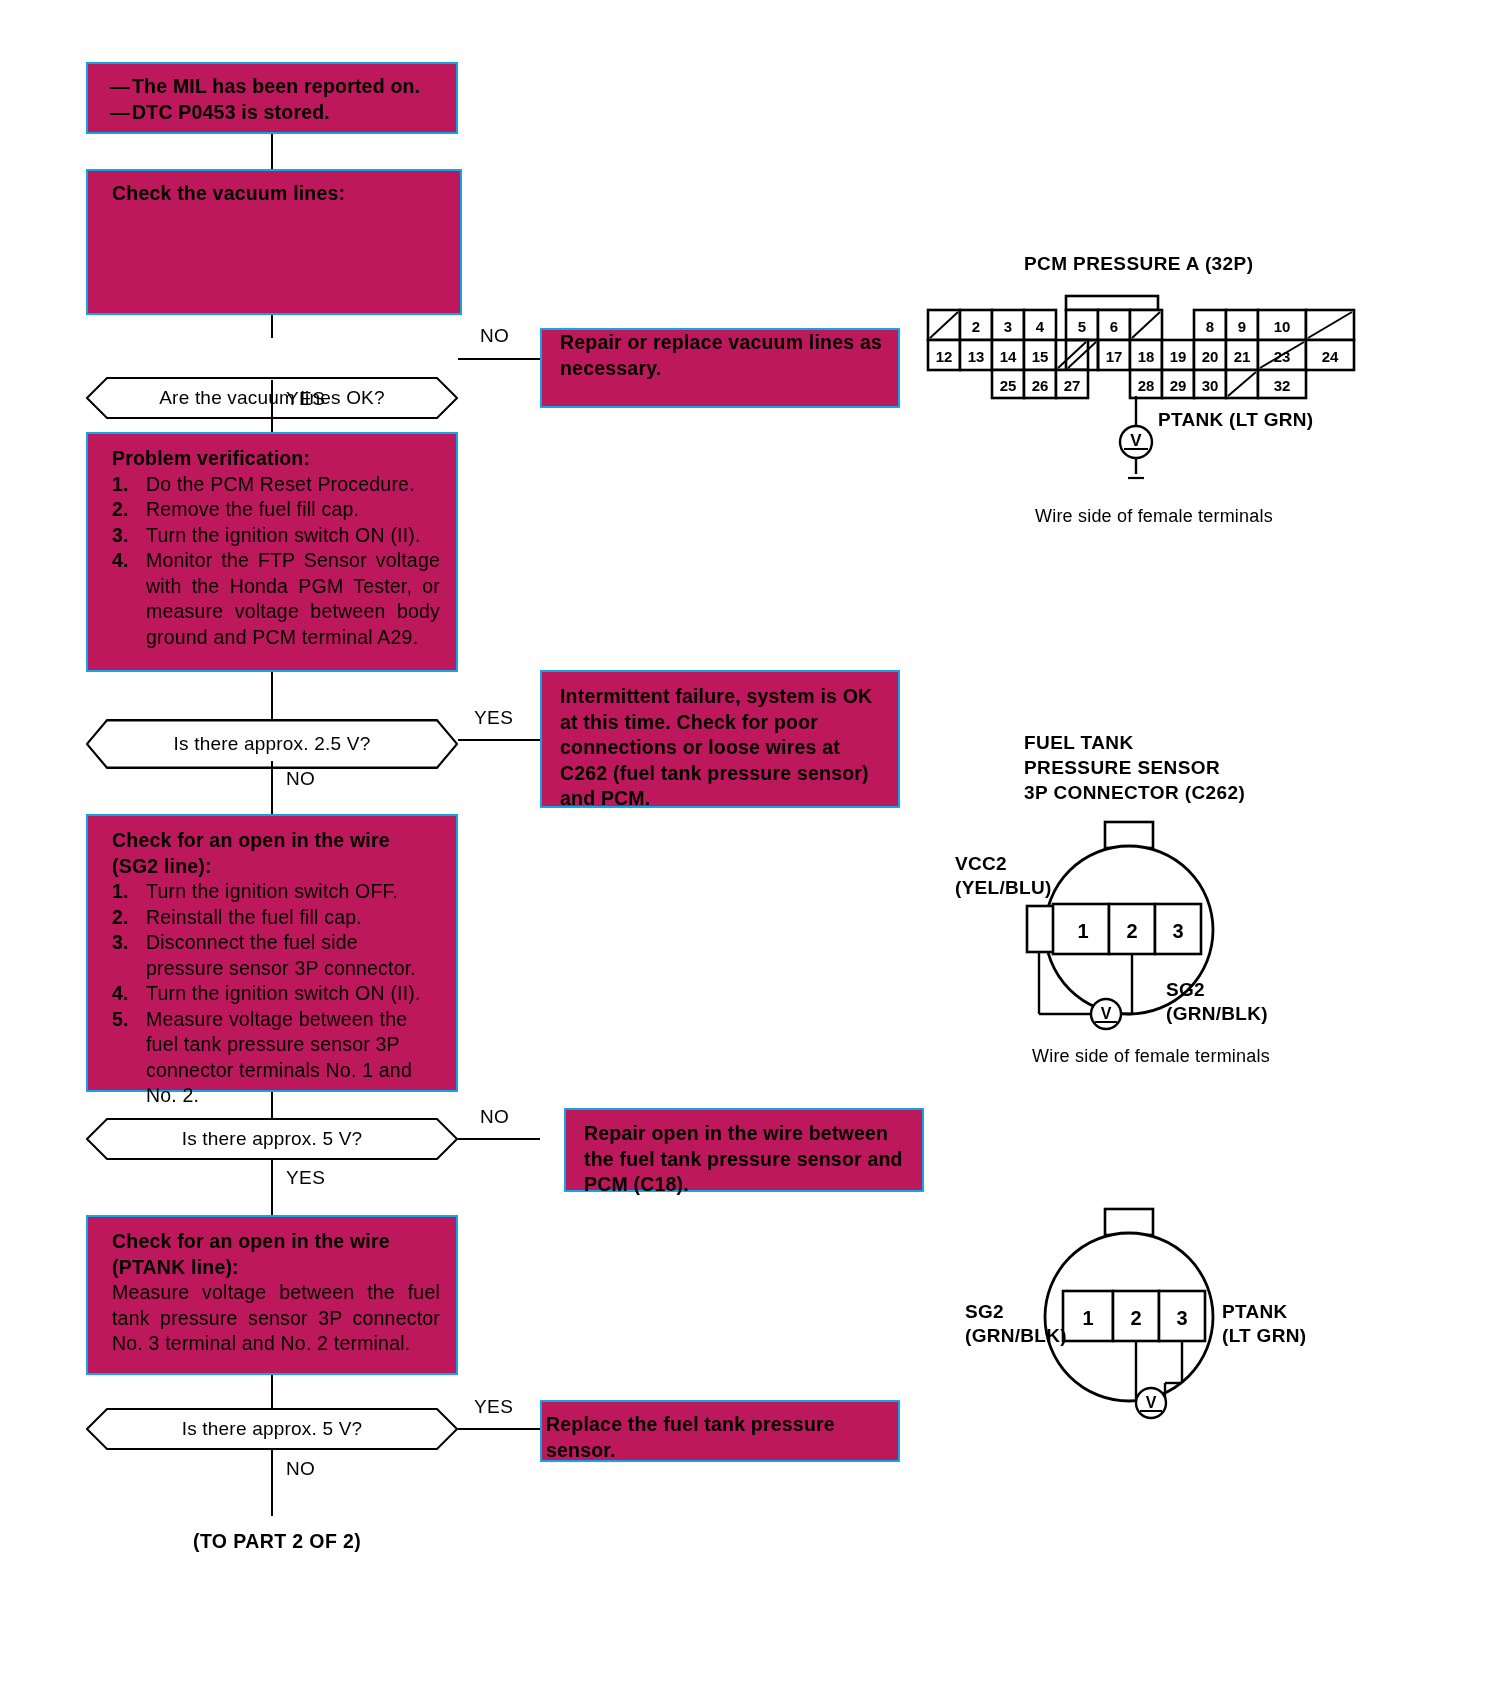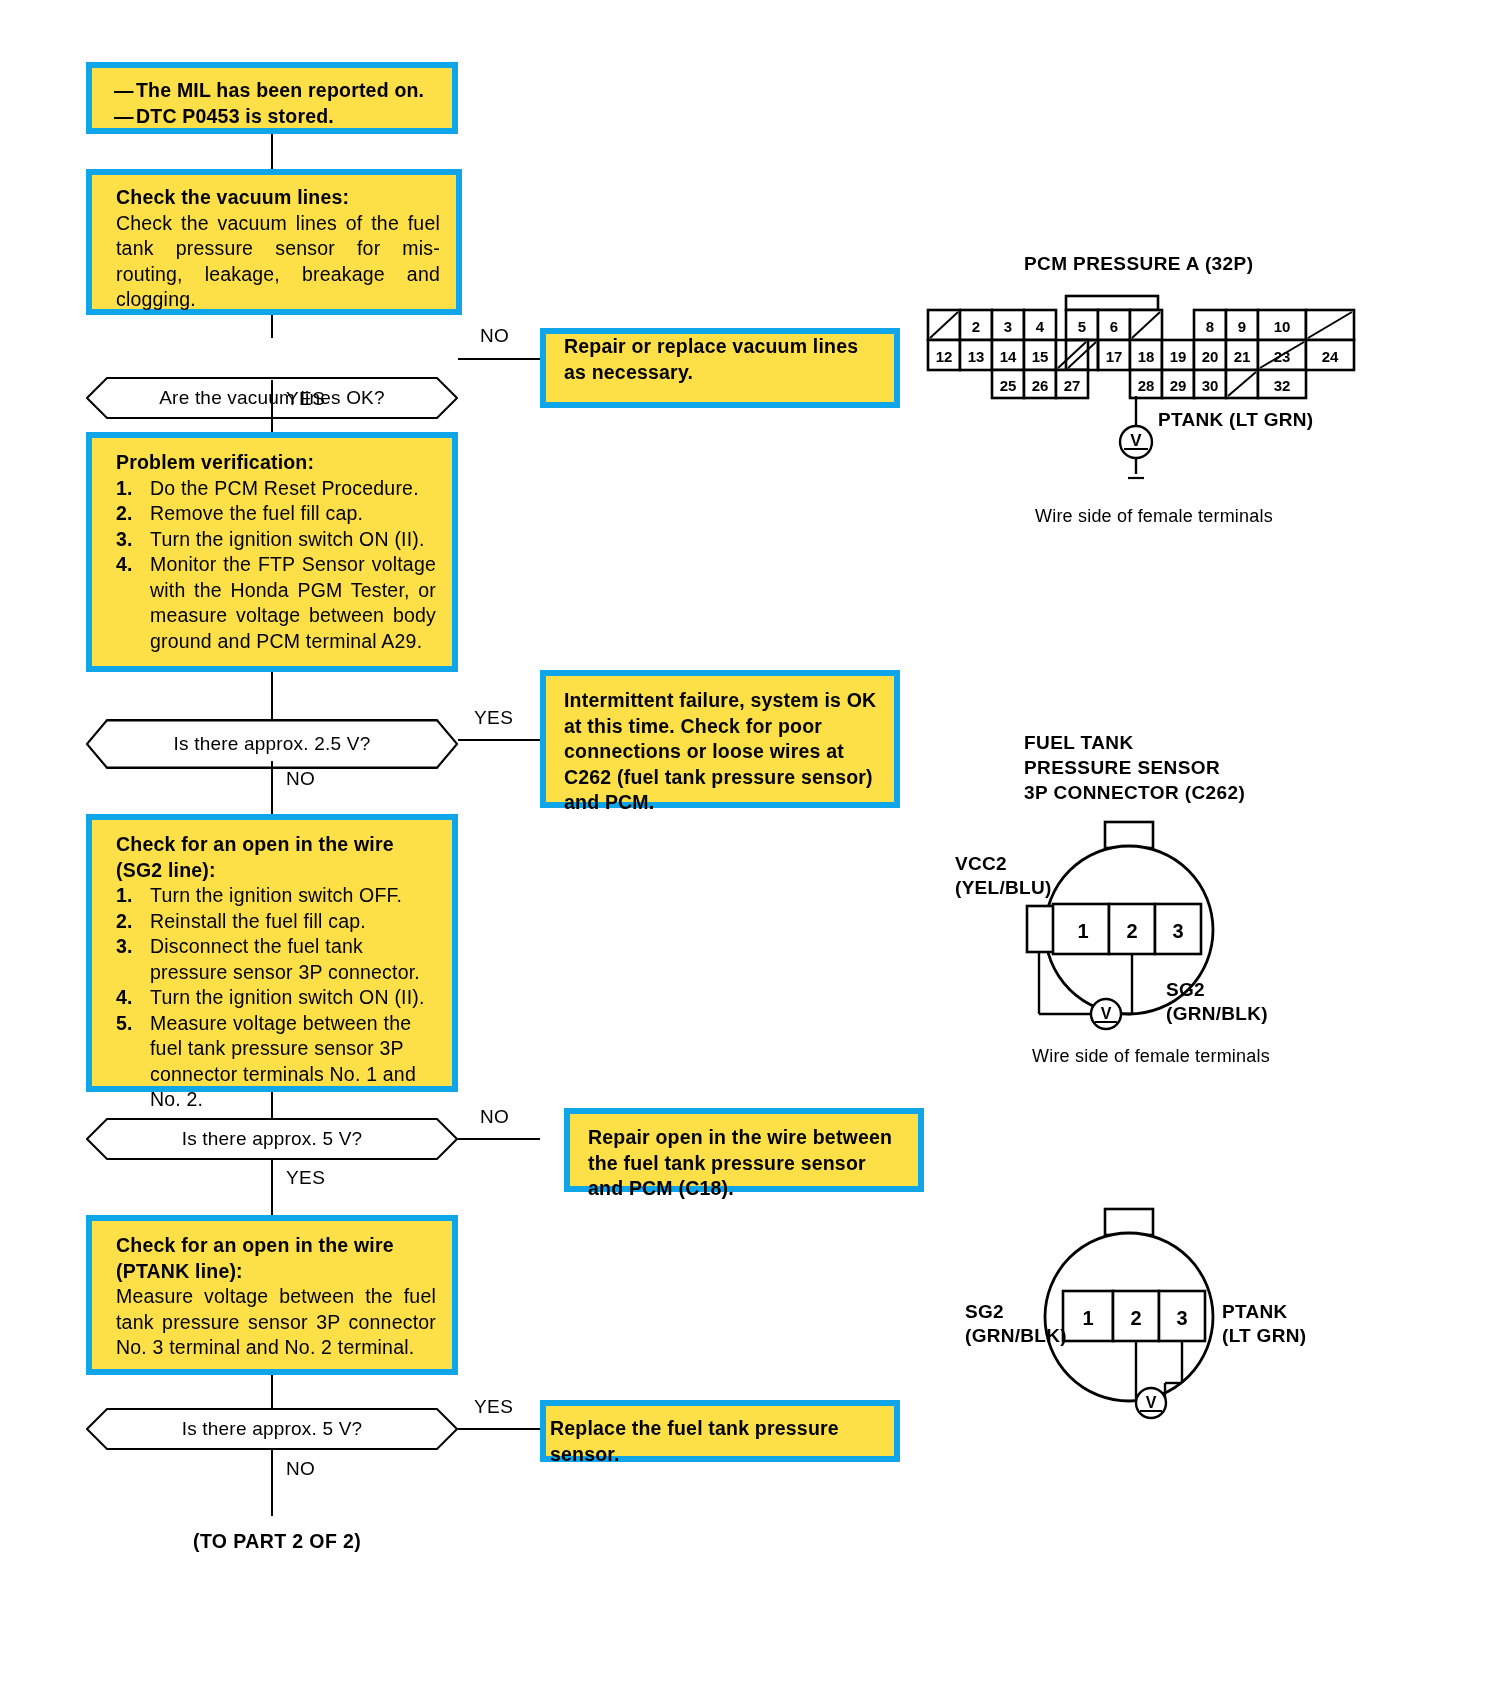--- a/index.html
+++ b/index.html
@@ -15,22 +15,22 @@
     position: relative;
     width: 1504px;
     height: 1692px;
     overflow: hidden;
     background: #ffffff;
   }
 
   
   .box {
     position: absolute;
-    border: 6px solid #0ea5e9;
-    background: #fde047;
+    border: 2px solid #0ea5e9;
+    background: #be185d;
     box-sizing: border-box;
     padding: 12px 14px 10px 26px;
     font-size: 19.5px;
     line-height: 25.5px;
     letter-spacing: 0.2px;
   }
   .box.bold { font-weight: bold; }
   .hdr { font-weight: bold; display:block; }
   .dashline { display:block; }
   .dash { display:inline-block; width:22px; }
@@ -129,21 +129,20 @@
 
   <div class="box bold" style="left:86px; top:62px; width:372px; height:72px; padding:10px 12px 8px 22px;">
     <span class="dashline"><span class="dash">—</span><span>The MIL has been reported on.</span></span>
     <span class="dashline"><span class="dash">—</span><span>DTC P0453 is stored.</span></span>
   </div>
 
   <div class="vline" style="left:271px; top:134px; height:35px;"></div>
 
   <div class="box" style="left:86px; top:169px; width:376px; height:146px; padding:10px 16px 8px 24px;">
     <span class="hdr">Check the vacuum lines:</span>
-    <span style="display:block; text-align:justify;">Check the vacuum lines of the fuel tank pressure sensor for mis-routing, leakage, breakage and clogging.</span>
   </div>
 
   <div class="vline" style="left:271px; top:315px; height:23px;"></div>
 
   <div class="decision" style="left:86px; top:338px; width:372px; height:42px;margin-top:39px;">
     <svg class="hex" viewBox="0 0 372 42" preserveAspectRatio="none" aria-hidden="true">
       <polygon points="21,1 351,1 371,21 351,41 21,41 1,21" fill="#ffffff" stroke="#000000" stroke-width="2"></polygon>
     </svg>
     <div class="dlabel">Are the vacuum lines OK?</div>
   </div>
@@ -185,21 +184,21 @@
   </div>
 
   <div class="vline" style="left:271px; top:761px; height:53px;"></div>
   <div class="branch-label" style="left:286px; top:768px;">NO</div>
 
   <div class="box" style="left:86px; top:814px; width:372px; height:278px; padding:12px 16px 8px 24px;">
     <span class="hdr">Check for an open in the wire (SG2 line):</span>
     <ol class="steps">
       <li><span class="num">1.</span><span>Turn the ignition switch OFF.</span></li>
       <li><span class="num">2.</span><span>Reinstall the fuel fill cap.</span></li>
-      <li><span class="num">3.</span><span>Disconnect the fuel tank pressure sensor 3P connector.</span></li>
+      <li><span class="num">3.</span><span>Disconnect the fuel side pressure sensor 3P connector.</span></li>
       <li><span class="num">4.</span><span>Turn the ignition switch ON (II).</span></li>
       <li><span class="num">5.</span><span>Measure voltage between the fuel tank pressure sensor 3P connector terminals No. 1 and No. 2.</span></li>
     </ol>
   </div>
 
   <div class="vline" style="left:271px; top:1092px; height:26px;"></div>
 
   <div class="decision" style="left:86px; top:1118px; width:372px; height:42px;">
     <svg class="hex" viewBox="0 0 372 42" preserveAspectRatio="none" aria-hidden="true">
       <polygon points="21,1 351,1 371,21 351,41 21,41 1,21" fill="#ffffff" stroke="#000000" stroke-width="2"></polygon>

